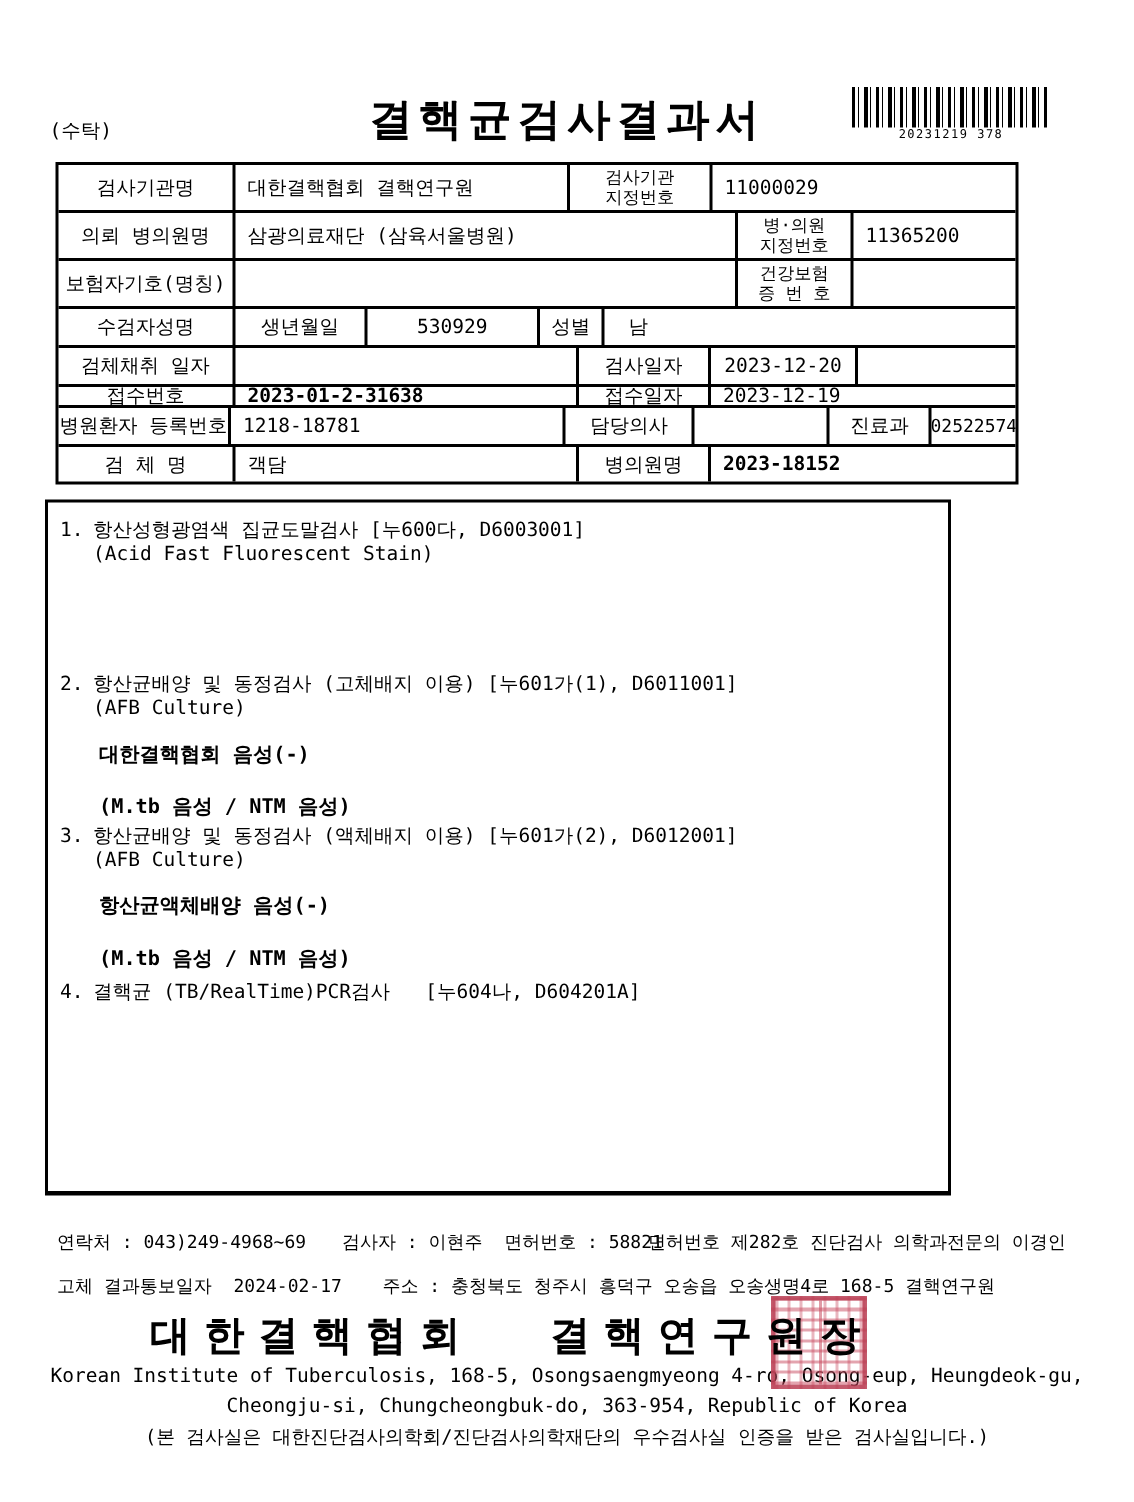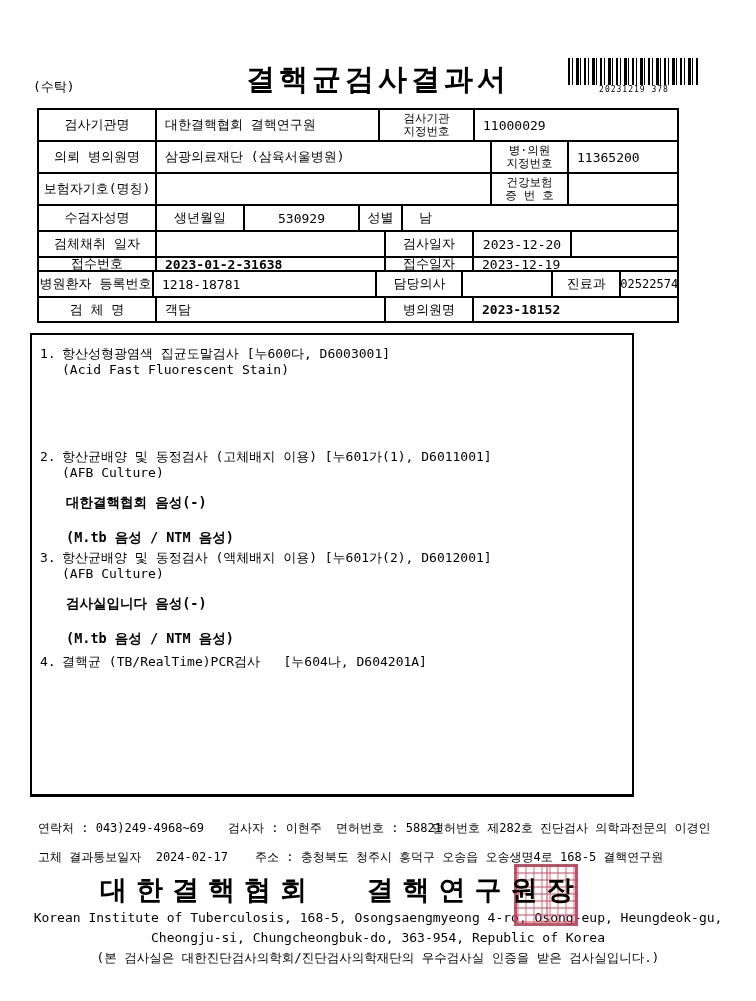--- a/index.html
+++ b/index.html
@@ -152,21 +152,21 @@
   <div class="test-item" style="top:113px">
     <div class="test-line"><span class="test-no">2.</span><span>항산균배양 및 동정검사 (고체배지 이용) [누601가(1), D6011001]</span></div>
     <div class="test-sub">(AFB Culture)</div>
     <div class="test-result">대한결핵협회 음성(-)</div>
     <div class="test-detail">(M.tb 음성 / NTM 음성)</div>
   </div>
 
   <div class="test-item" style="top:214px">
     <div class="test-line"><span class="test-no">3.</span><span>항산균배양 및 동정검사 (액체배지 이용) [누601가(2), D6012001]</span></div>
     <div class="test-sub">(AFB Culture)</div>
-    <div class="test-result">검사실입니다 음성(-)</div>
+    <div class="test-result">항산균액체배양 음성(-)</div>
     <div class="test-detail">(M.tb 음성 / NTM 음성)</div>
   </div>
 
   <div class="test-item" style="top:318px">
     <div class="test-line"><span class="test-no">4.</span><span>결핵균 (TB/RealTime)PCR검사   [누604나, D604201A]</span></div>
   </div>
 </div>
 
 <div class="abs foot-line" style="left:38px; top:820px">연락처 : 043)249-4968~69</div>
 <div class="abs foot-line" style="left:228px; top:820px">검사자 : 이현주  면허번호 : 58821</div>

